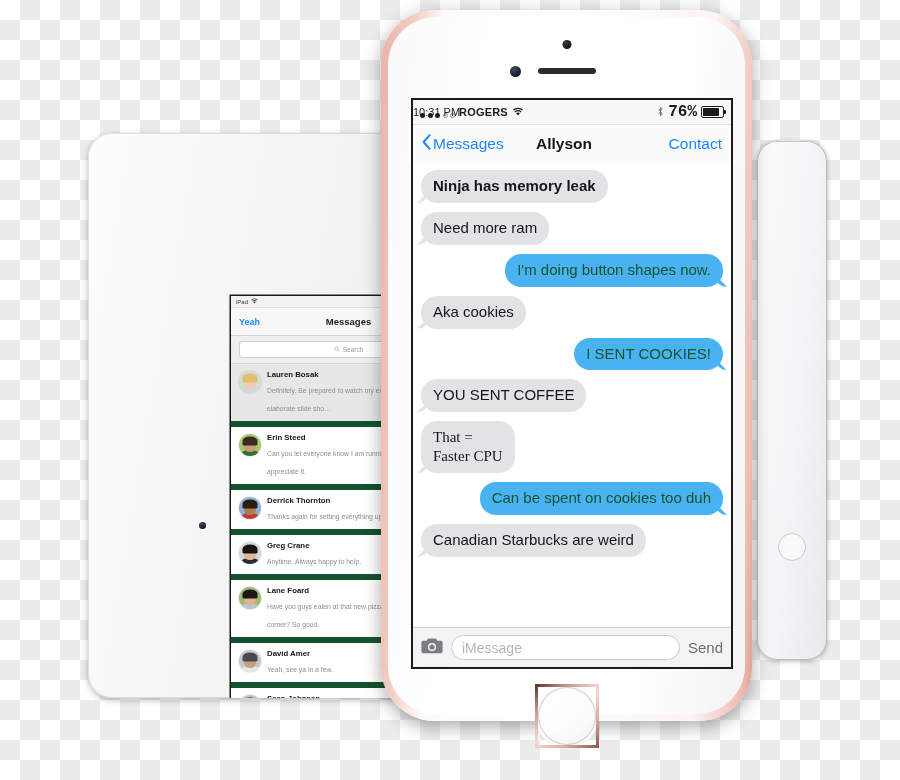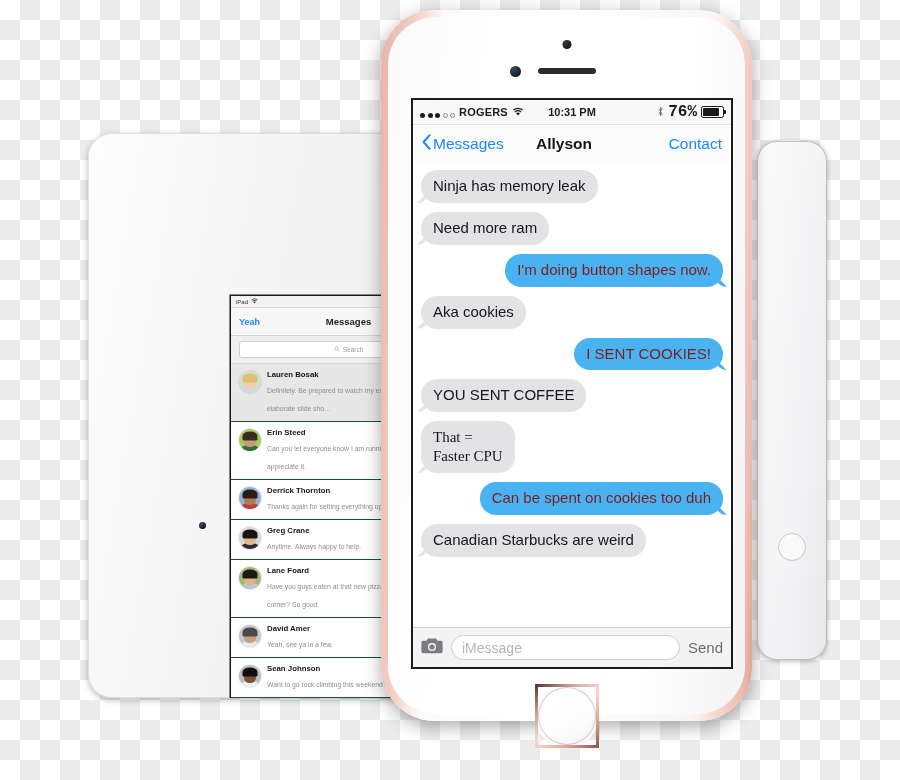--- a/index.html
+++ b/index.html
@@ -48,21 +48,21 @@
     font-weight:bold;color:#1d1d1f;pointer-events:none;
   }
   #ipad-searchwrap{background:#efeff1;padding:5px 8px;border-bottom:1px solid #d8d8da;}
   #ipad-search{
     height:15px;background:#fff;border:1px solid #cfcfd2;border-radius:3px;
     display:flex;align-items:center;justify-content:center;gap:3px;
     font-size:6.5px;color:#9a9a9e;
   }
   #ipad-list{overflow:hidden;}
   .conv{
-    display:flex;gap:6px;padding:6px 7px 6px 8px;border-bottom:1px solid #14532d;
+    display:flex;gap:6px;padding:6px 7px 6px 8px;border-bottom:6px solid #14532d;
     background:#fff;align-items:flex-start;
   }
   .conv.selected{background:#e7e7e7;}
   .avatar{
     width:22px;height:22px;border-radius:50%;flex:0 0 22px;margin-top:1px;
     overflow:hidden;position:relative;box-shadow:0 0 0 1px rgba(0,0,0,.07);
   }
   .avatar .face{
     position:absolute;left:50%;top:56%;transform:translate(-50%,-50%);
     width:12px;height:12px;border-radius:50% 50% 45% 45%;
@@ -141,21 +141,21 @@
   #ip-statusbar{
     height:24px;background:#f8f8f8;border-bottom:1px solid #e3e3e3;
     display:flex;align-items:center;padding:0 7px;position:relative;
     font-size:11px;font-weight:bold;color:#1b1b1b;
   }
   #ip-status-left{display:flex;align-items:flex-end;gap:4px;}
   .dots{display:flex;gap:2.5px;align-items:center;}
   .dot{width:5px;height:5px;border-radius:50%;background:#1b1b1b;}
   .dot.hollow{background:transparent;border:1px solid #8b8b8b;width:3px;height:3px;}
   #ip-carrier{font-size:11px;font-weight:600;letter-spacing:.2px;}
-  #ip-time{position:absolute;left:0;right:0;text-align:center;font-size:11px;font-weight:bold;}
+  #ip-time{position:absolute;left:0;right:0;text-align:left;font-size:11px;font-weight:normal;}
   #ip-status-right{margin-left:auto;display:flex;align-items:center;gap:4px;z-index:2;}
   #ip-battpct{font-size:16px;font-weight:600;font-family:Liberation Mono, monospace;}
   .battery{
     width:21px;height:10px;border:1.2px solid #1b1b1b;border-radius:2.2px;position:relative;
   }
   .battery::after{
     content:"";position:absolute;right:-3.4px;top:2.6px;width:2px;height:4px;
     background:#1b1b1b;border-radius:0 1px 1px 0;
   }
   .battery-fill{position:absolute;left:1px;top:1px;bottom:1px;width:76%;background:#1b1b1b;border-radius:1px;}
@@ -175,21 +175,21 @@
     position:absolute;top:62px;bottom:39px;left:0;right:0;
     background:#fff;padding:8px 8px 4px 8px;overflow:hidden;
   }
   .msg-row{display:flex;margin-bottom:9px;}
   .msg-row.out{justify-content:flex-end;}
   .bubble{
     max-width:79%;padding:7px 12px;border-radius:16px;position:relative;
     font-size:15px;line-height:1.26;word-wrap:break-word;
   }
   .bubble.in{background:#e3e3e5;color:#16161a;border-bottom-left-radius:16px;}
-  .bubble.out{background:#49b2f1;color:#7f1d1d;}
+  .bubble.out{background:#49b2f1;color:#14532d;}
   .bubble.in::after{
     content:"";position:absolute;left:-4px;bottom:0;width:12px;height:12px;
     background:#e3e3e5;border-bottom-right-radius:12px;
     clip-path:polygon(100% 0,100% 100%,0 100%);
   }
   .bubble.out::after{
     content:"";position:absolute;right:-4px;bottom:0;width:12px;height:12px;
     background:#49b2f1;border-bottom-left-radius:12px;
     clip-path:polygon(0 0,100% 100%,0 100%);
   }
@@ -370,21 +370,21 @@
           </svg>
         </span>
         <span>Messages</span>
       </span>
       <span id="ip-contact-title">Allyson</span>
       <span id="ip-contact-btn">Contact</span>
     </div>
 
     <div id="ip-thread">
         <div class="msg-row in">
-          <div class="bubble in" style="white-space: pre-line;">Ninja has memory leak</div>
+          <div class="bubble in" style="white-space: pre-line; font-weight: bold;">Ninja has memory leak</div>
         </div>
         <div class="msg-row in">
           <div class="bubble in" style="white-space: pre-line;">Need more ram</div>
         </div>
         <div class="msg-row out">
           <div class="bubble out" style="white-space: pre-line;">I'm doing button shapes now.</div>
         </div>
         <div class="msg-row in">
           <div class="bubble in" style="white-space: pre-line;">Aka cookies</div>
         </div>

